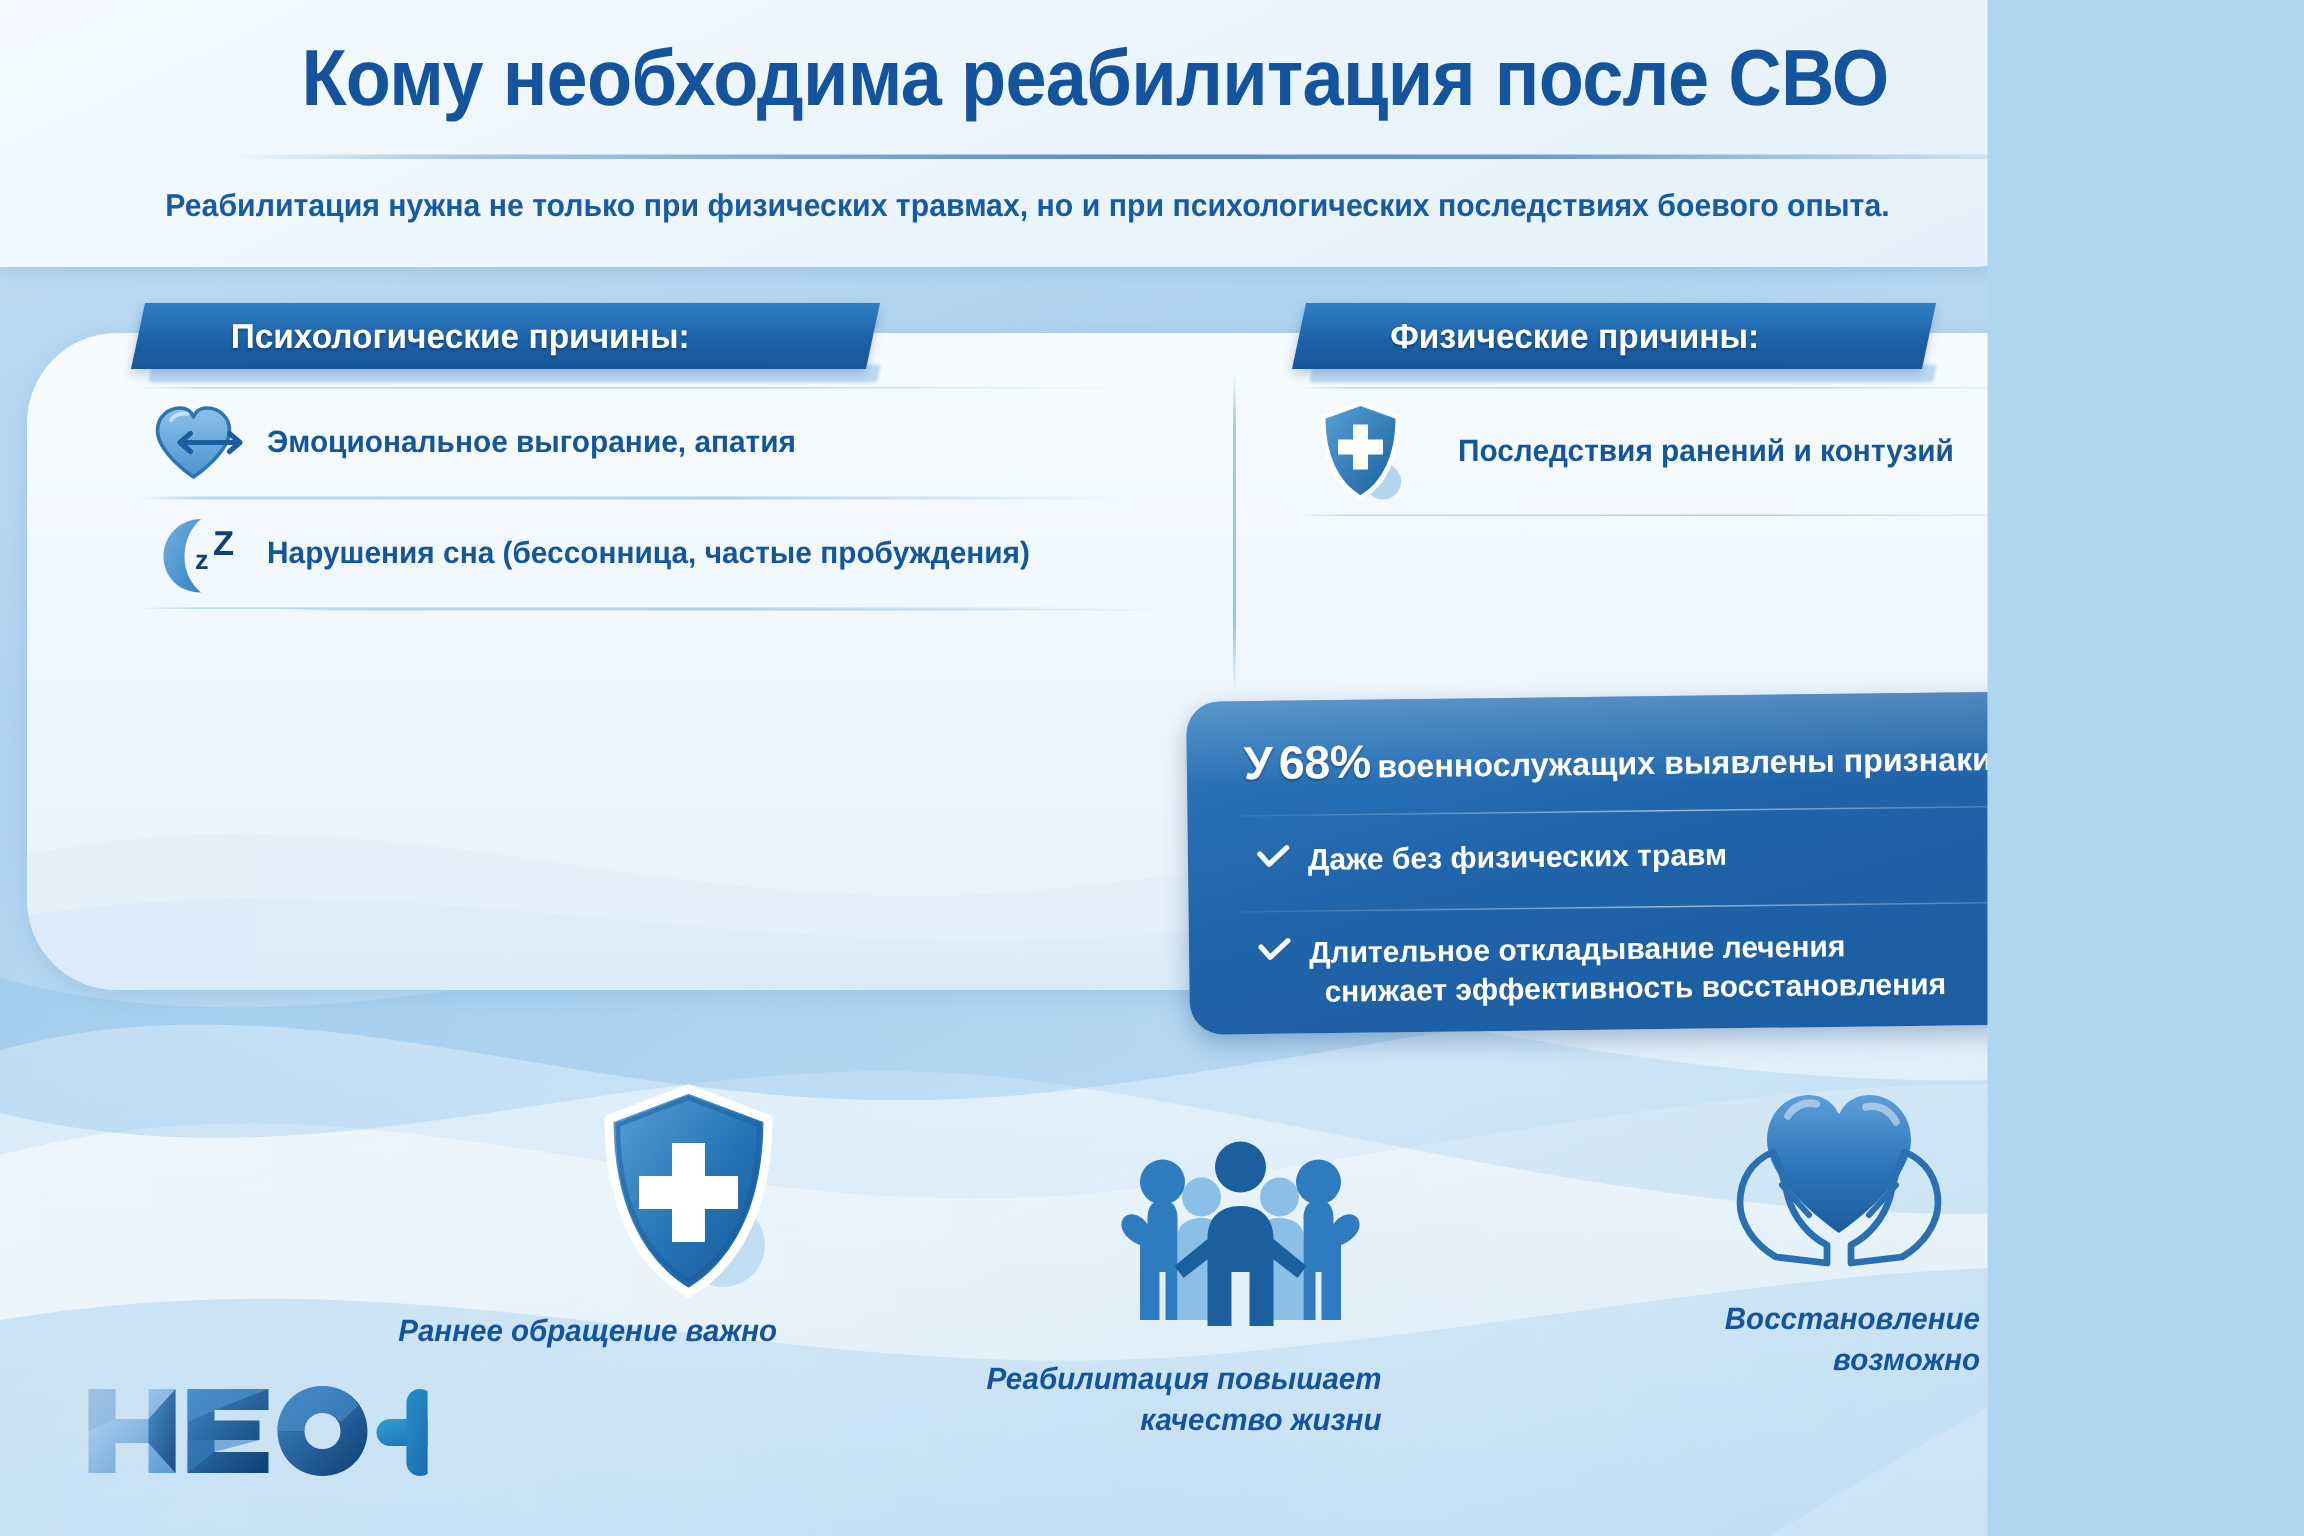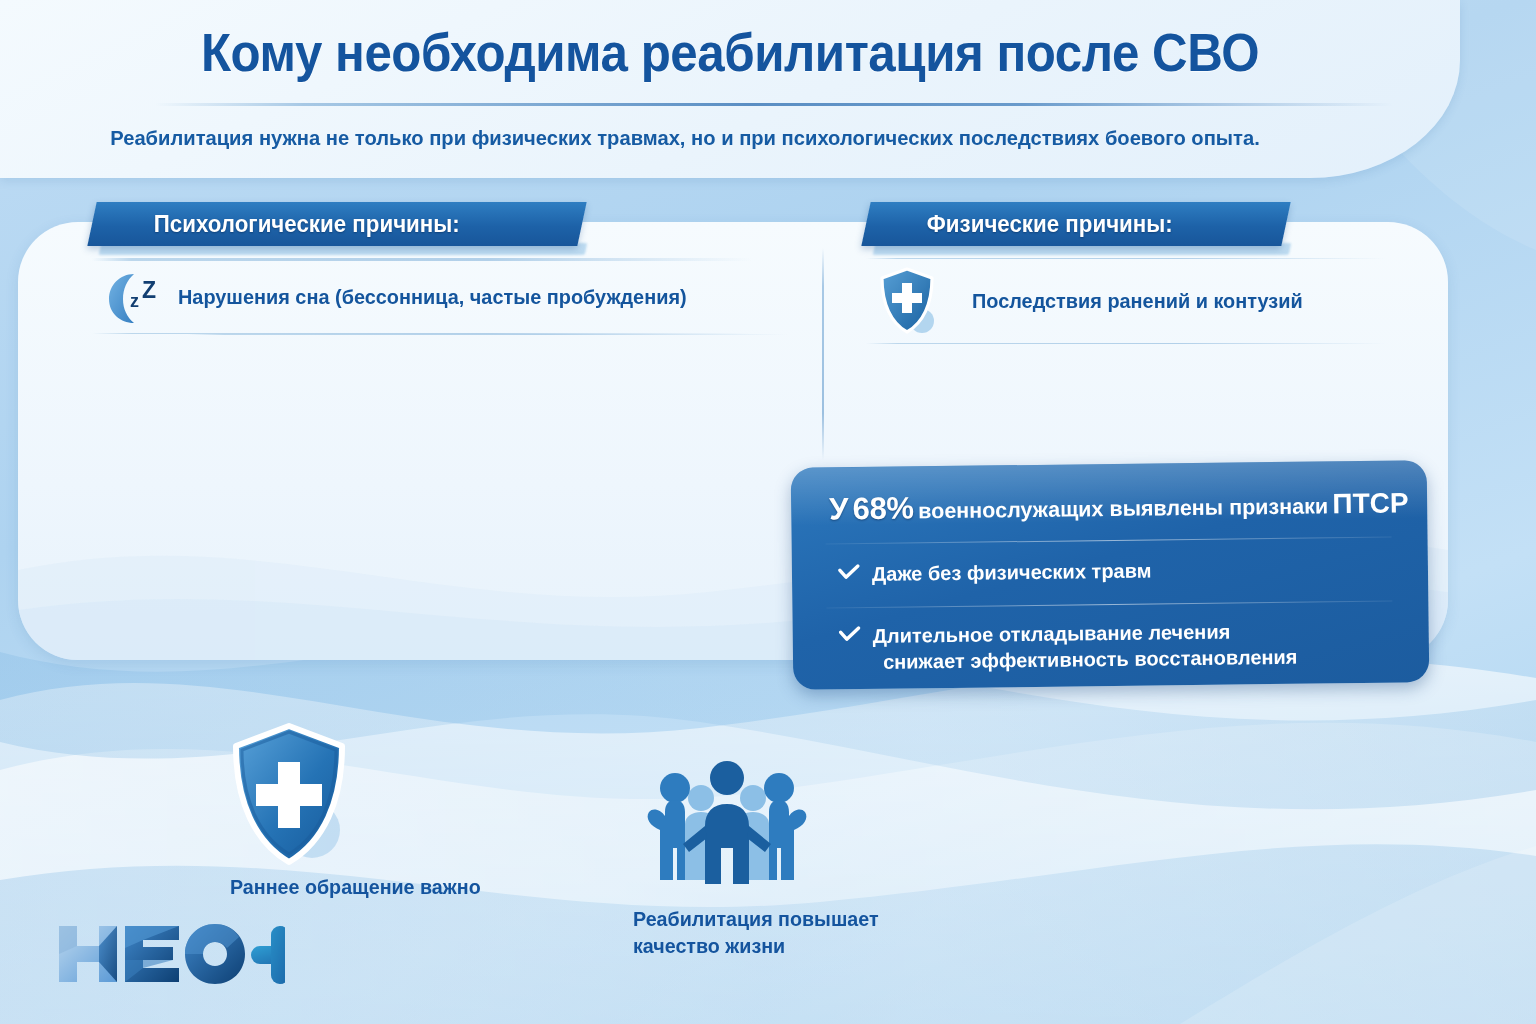--- a/index.html
+++ b/index.html
@@ -1,21 +1,21 @@
 <!DOCTYPE html>
 <html lang="ru"><head>
 <meta charset="utf-8">
 <style>
   html,body{margin:0;padding:0;}
   body{
     width:1536px;height:1024px;overflow:hidden;
     font-family:"Liberation Sans","DejaVu Sans",sans-serif;
     background:#aed6f1;
   }
-  #stage{position:relative;width:1536px;height:1024px;overflow:hidden;
+  #stage{position:relative;width:1325px;height:1024px;overflow:hidden;
     background:linear-gradient(160deg,#bfdcf4 0%,#aed3f0 35%,#c3e0f6 70%,#a9d2ef 100%);}
 
   
   .bgsvg{position:absolute;inset:0;width:1536px;height:1024px;pointer-events:none;}
 
   
   .header-panel{
     position:absolute;left:0;top:0;width:1460px;height:178px;
     background:linear-gradient(155deg,#f4fafe 0%,#eaf4fc 55%,#e3f0fb 100%);
     border-bottom-right-radius:150px 118px;
@@ -99,21 +99,21 @@
     text-shadow:0 1px 2px rgba(0,25,60,.45);}
   .stat-head .small{font-size:21.5px;font-weight:600;}
   .stat-head .tag{font-size:28px;font-weight:bold;}
   .stat-rule{position:absolute;left:34px;width:566px;height:1px;
     background:linear-gradient(90deg,rgba(255,255,255,.05),rgba(255,255,255,.55),rgba(255,255,255,.08));}
   .stat-item{position:absolute;left:46px;color:#fff;display:flex;align-items:flex-start;}
   .stat-item .chk{width:34px;flex:0 0 34px;font-size:21px;line-height:1.05;}
   .stat-item .sl{font-size:20px;font-weight:600;line-height:1.28;white-space:nowrap;}
 
   
-  .benefit{position:absolute;text-align:left;width:300px;}
+  .benefit{position:absolute;text-align:right;width:300px;font-style:italic;}
   .benefit .cap{font-size:20.5px;color:#14549e;font-weight:600;line-height:1.3;
     transform:scaleX(.96);}
   .b1{left:224px;top:720px;}
   .b2{left:627px;top:752px;}
   .b3{left:1026px;top:712px;}
 
   
   .logo{position:absolute;left:55px;top:918px;width:230px;height:72px;}
 </style>
 </head>
@@ -168,20 +168,38 @@
 
   <div class="ribbon-shadow right"></div>
   <div class="ribbon right">
     <span>Физические причины:</span>
   </div>
 
   <div class="col col-left">
 
     <div class="hr short"></div>
 
+    <div class="item">
+      <div class="ico">
+        <svg width="68" height="58" viewBox="0 0 68 58">
+          <defs>
+              <linearGradient id="ghr" x1="0" y1="0" x2="0" y2="1">
+            <stop offset="0" stop-color="#8cc1e8"></stop>
+                <stop offset="1" stop-color="#4c93cf"></stop>
+              </linearGradient>
+            </defs>
+          <path d="M28,52 C28,52 4,36 4,21 C4,12 11,6 19,6 C24,6 27,9 28,12 C29,9 32,6 37,6 C45,6 52,12 52,21 C52,36 28,52 28,52 Z" fill="url(#ghr)" stroke="#2e73b3" stroke-width="2.4" stroke-linejoin="round"></path>
+          <path d="M48,29 L20,29" stroke="#1d5d9f" stroke-width="3.4" stroke-linecap="round"></path>
+          <path d="M26,23 L19,29 L26,35" fill="none" stroke="#1d5d9f" stroke-width="3.4" stroke-linecap="round" stroke-linejoin="round"></path>
+          <path d="M58,29 L46,29 M52,23 L59,29 L52,35" fill="none" stroke="#1d5d9f" stroke-width="3.4" stroke-linecap="round" stroke-linejoin="round"></path>
+          <path d="M13,14 C16,10 21,9 24,10" fill="none" stroke="#ffffff" stroke-width="2.6" stroke-linecap="round" opacity=".55"></path>
+        </svg>
+      </div>
+      <div class="txt">Эмоциональное выгорание, апатия</div>
+    </div>
     <div class="hr short"></div>
 
     <div class="hr short"></div>
 
     <div class="item">
       <div class="ico">
         <svg width="70" height="56" viewBox="0 0 70 56">
           <defs>
               <linearGradient id="gmn" x1="0" y1="0" x2="1" y2="1">
             <stop offset="0" stop-color="#72b2e3"></stop>
@@ -299,20 +317,41 @@
           <circle cx="100" cy="26" r="17"></circle>
           <path d="M78,132 L78,74 C78,60 86,52 100,52 C114,52 122,60 122,74 L122,132 L106,132 L106,96 L94,96 L94,132 Z"></path>
           <path d="M78,74 L56,92 L62,100 L80,86 Z M122,74 L144,92 L138,100 L120,86 Z"></path>
         </g>
       </svg>
     </div>
     <div class="cap">Реабилитация повышает</div>
     <div class="cap">качество жизни</div>
   </div>
 
+  <div class="benefit b3">
+    <div>
+      <svg width="200" height="150" viewBox="0 0 200 150">
+        <defs>
+            <linearGradient id="ghh" x1="0" y1="0" x2="0" y2="1">
+          <stop offset="0" stop-color="#5d9fd7"></stop>
+              <stop offset=".5" stop-color="#2d77bb"></stop>
+              <stop offset="1" stop-color="#1a5c9c"></stop>
+            </linearGradient>
+          </defs>
+        <path d="M100,110 C100,110 52,78 52,48 C52,30 65,18 80,18 C90,18 97,24 100,31 C103,24 110,18 120,18 C135,18 148,30 148,48 C148,78 100,110 100,110 Z" fill="url(#ghh)"></path>
+        <path d="M66,32 C70,25 78,22 85,24" fill="none" stroke="#ffffff" stroke-width="5" stroke-linecap="round" opacity=".45"></path>
+        <path d="M118,26 C126,24 134,28 138,36" fill="none" stroke="#ffffff" stroke-width="5" stroke-linecap="round" opacity=".45"></path>
+        <path d="M56,56 C42,62 34,74 34,90 C34,104 44,118 58,126 L92,130 L92,118 C80,112 70,100 66,86 C64,76 60,64 56,56 Z" fill="none" stroke="#2a6fb1" stroke-width="4.5" stroke-linejoin="round"></path>
+        <path d="M144,56 C158,62 166,74 166,90 C166,104 156,118 142,126 L108,130 L108,118 C120,112 130,100 134,86 C136,76 140,64 144,56 Z" fill="none" stroke="#2a6fb1" stroke-width="4.5" stroke-linejoin="round"></path>
+        <path d="M62,78 L80,98 M138,78 L120,98" fill="none" stroke="#2a6fb1" stroke-width="4" stroke-linecap="round"></path>
+      </svg>
+    </div>
+    <div class="cap">Восстановление</div>
+    <div class="cap">возможно</div>
+  </div>
 
   <div class="logo">
     <svg width="230" height="72" viewBox="0 0 230 72">
       <defs>
         <linearGradient id="lg1" x1="0" y1="0" x2="1" y2="1">
           <stop offset="0" stop-color="#bcd8ef"></stop>
             <stop offset="1" stop-color="#5b9ad6"></stop>
           </linearGradient>
         <linearGradient id="lg2" x1="0" y1="0" x2="1" y2="1">
           <stop offset="0" stop-color="#3f86c8"></stop>

